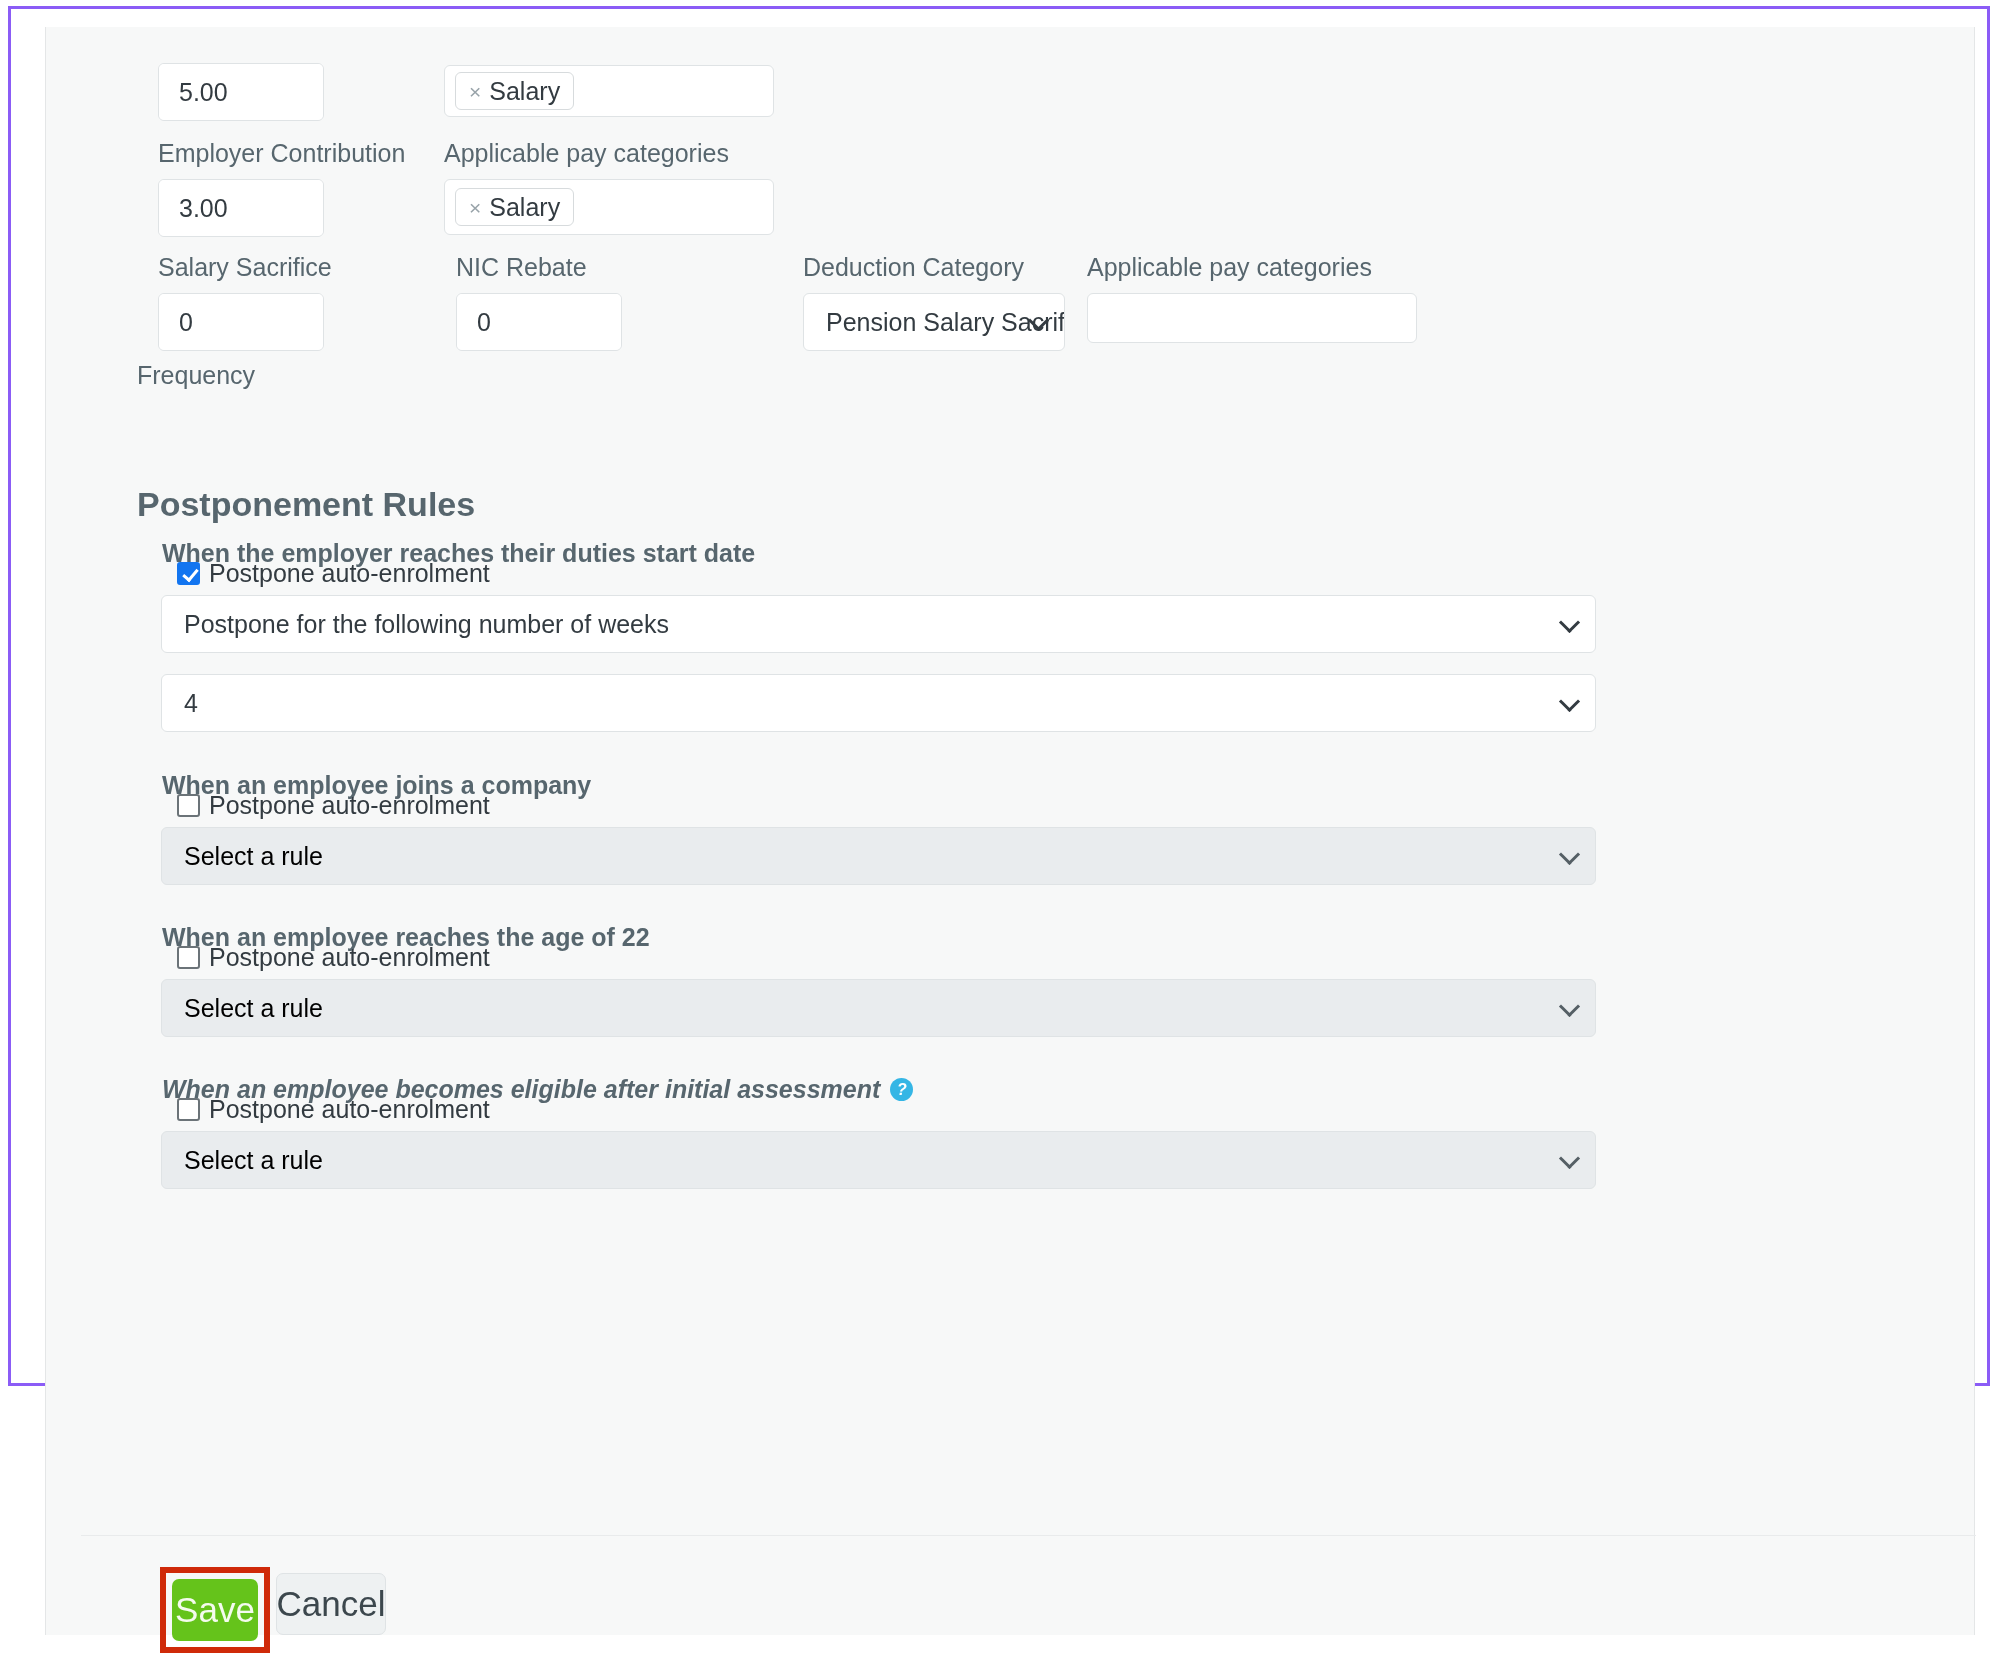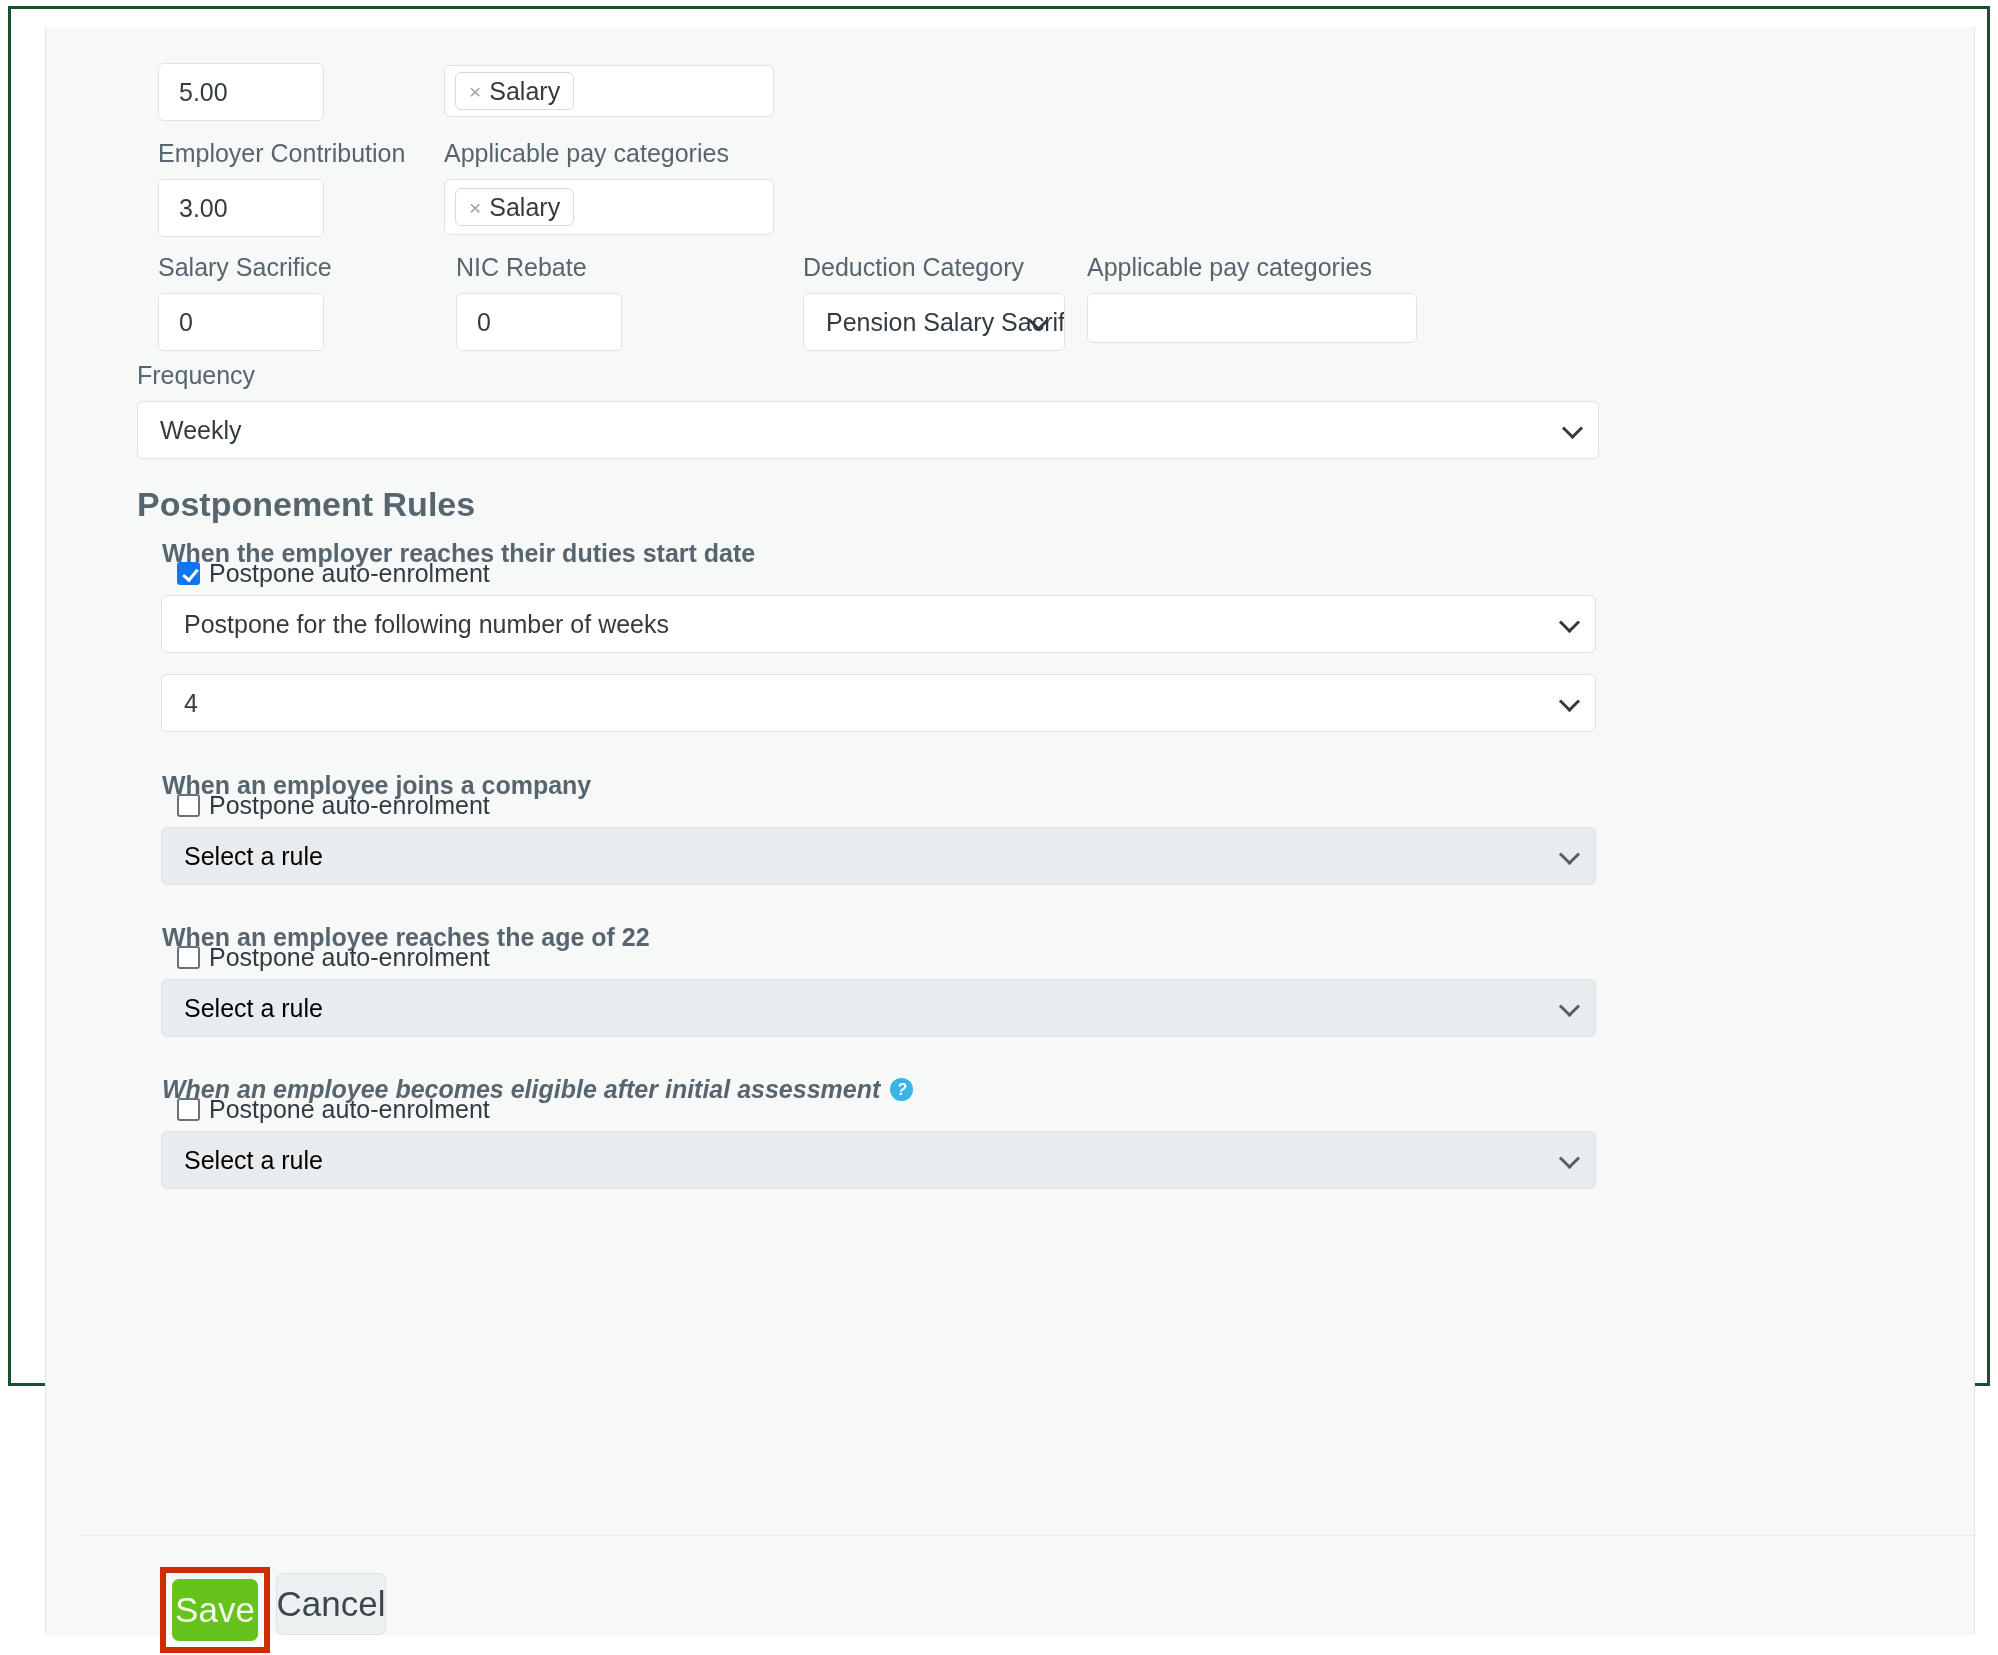--- a/index.html
+++ b/index.html
@@ -11,21 +11,21 @@
     width: 1998px; height: 1655px;
     font-family: "Liberation Sans", sans-serif;
     overflow: hidden;
   }
 
   
   .screen-frame {
     position: absolute;
     left: 8px; top: 6px;
     width: 1982px; height: 1380px;
-    border: 3px solid #14532d;
+    border: 3px solid #8b5cf6;
     background: #ffffff;
   }
 
   
   .panel {
     position: absolute;
     left: 34px; top: 18px;
     width: 1930px; height: 1608px;
     background: #f7f8f8;
     border-left: 1px solid #e4e6e7;
@@ -313,24 +313,20 @@
         </div>
       </div>
 
       <div class="row" style="left:963px; top:228px;">
         <div class="flabel">Applicable pay categories</div>
         <div class="plainbox"></div>
       </div>
 
       <div class="row" style="left:13px; top:336px;">
         <div class="flabel">Frequency</div>
-        <div class="sel sel-wide">
-          <span>Weekly</span>
-          <span class="caret"></span>
-        </div>
       </div>
 
       <div class="row" style="left:13px; top:460px;">
         <h2 class="section-title">Postponement Rules</h2>
       </div>
 
       <div class="row" style="left:24px; top:500px;">
         <div class="sub-title">When the employer reaches their duties start date</div>
       </div>
       <div class="row" style="left:24px; top:534px;">

